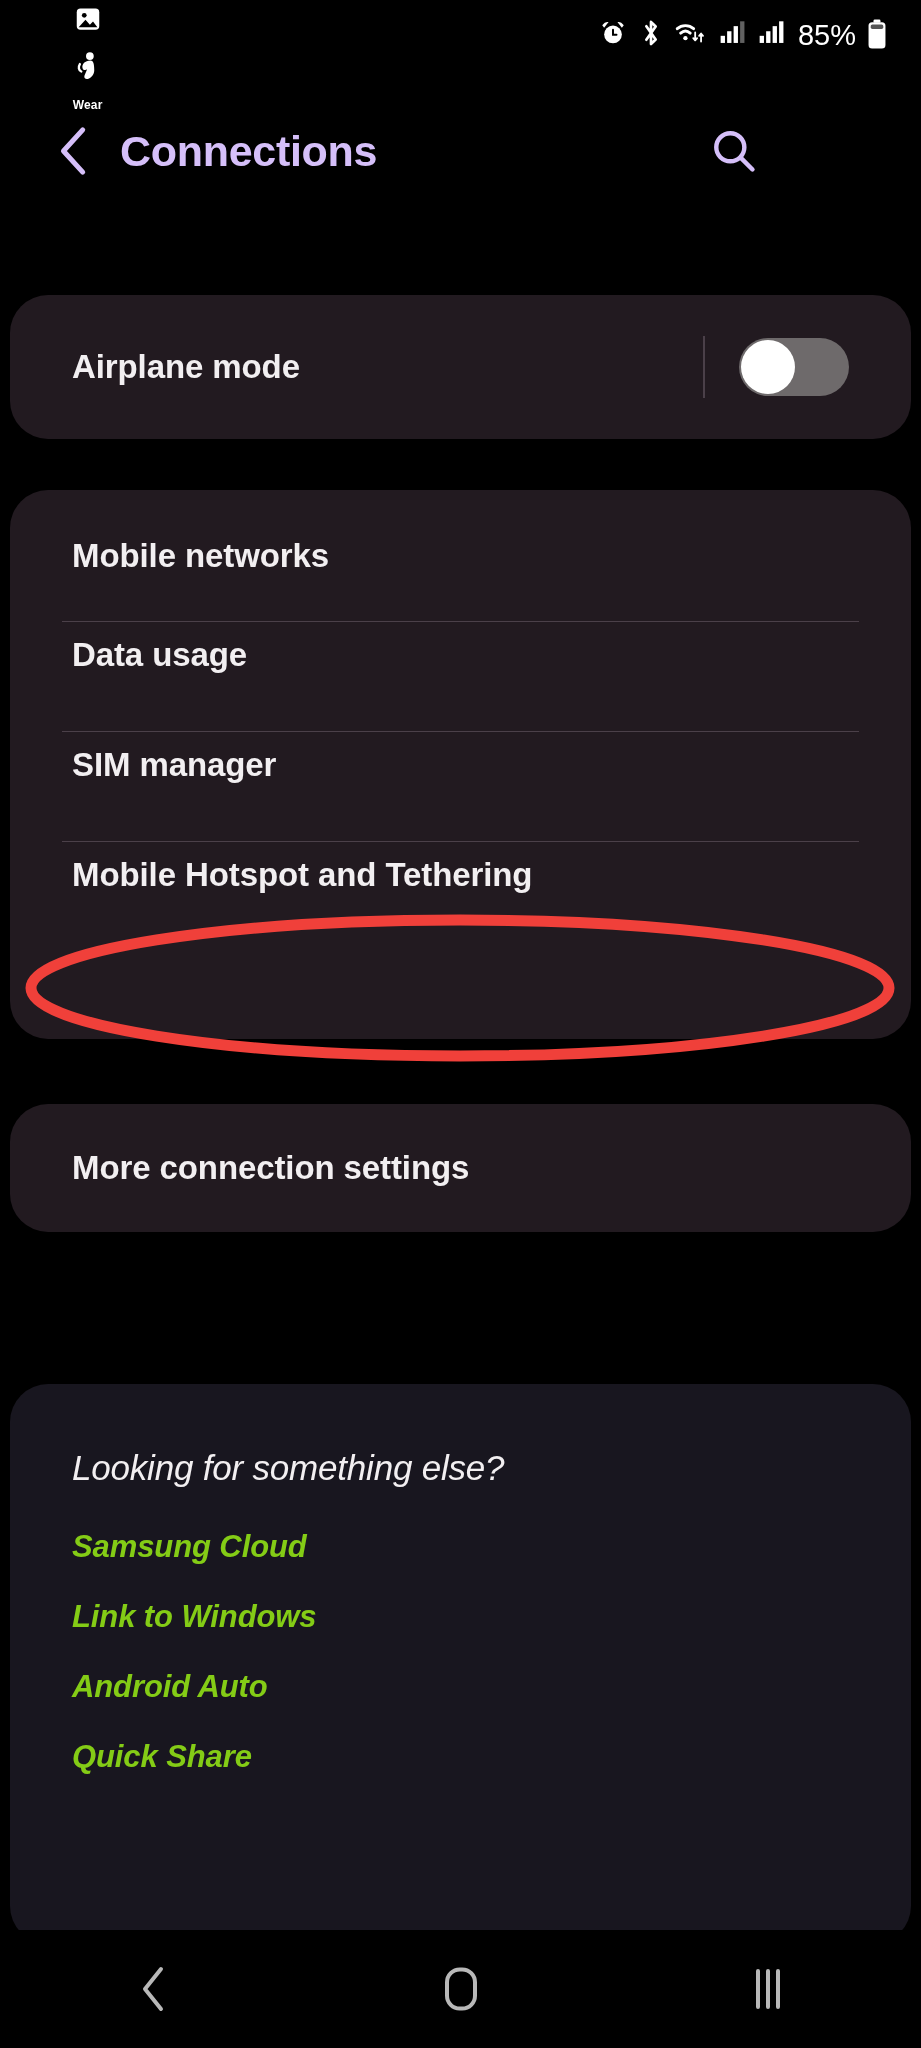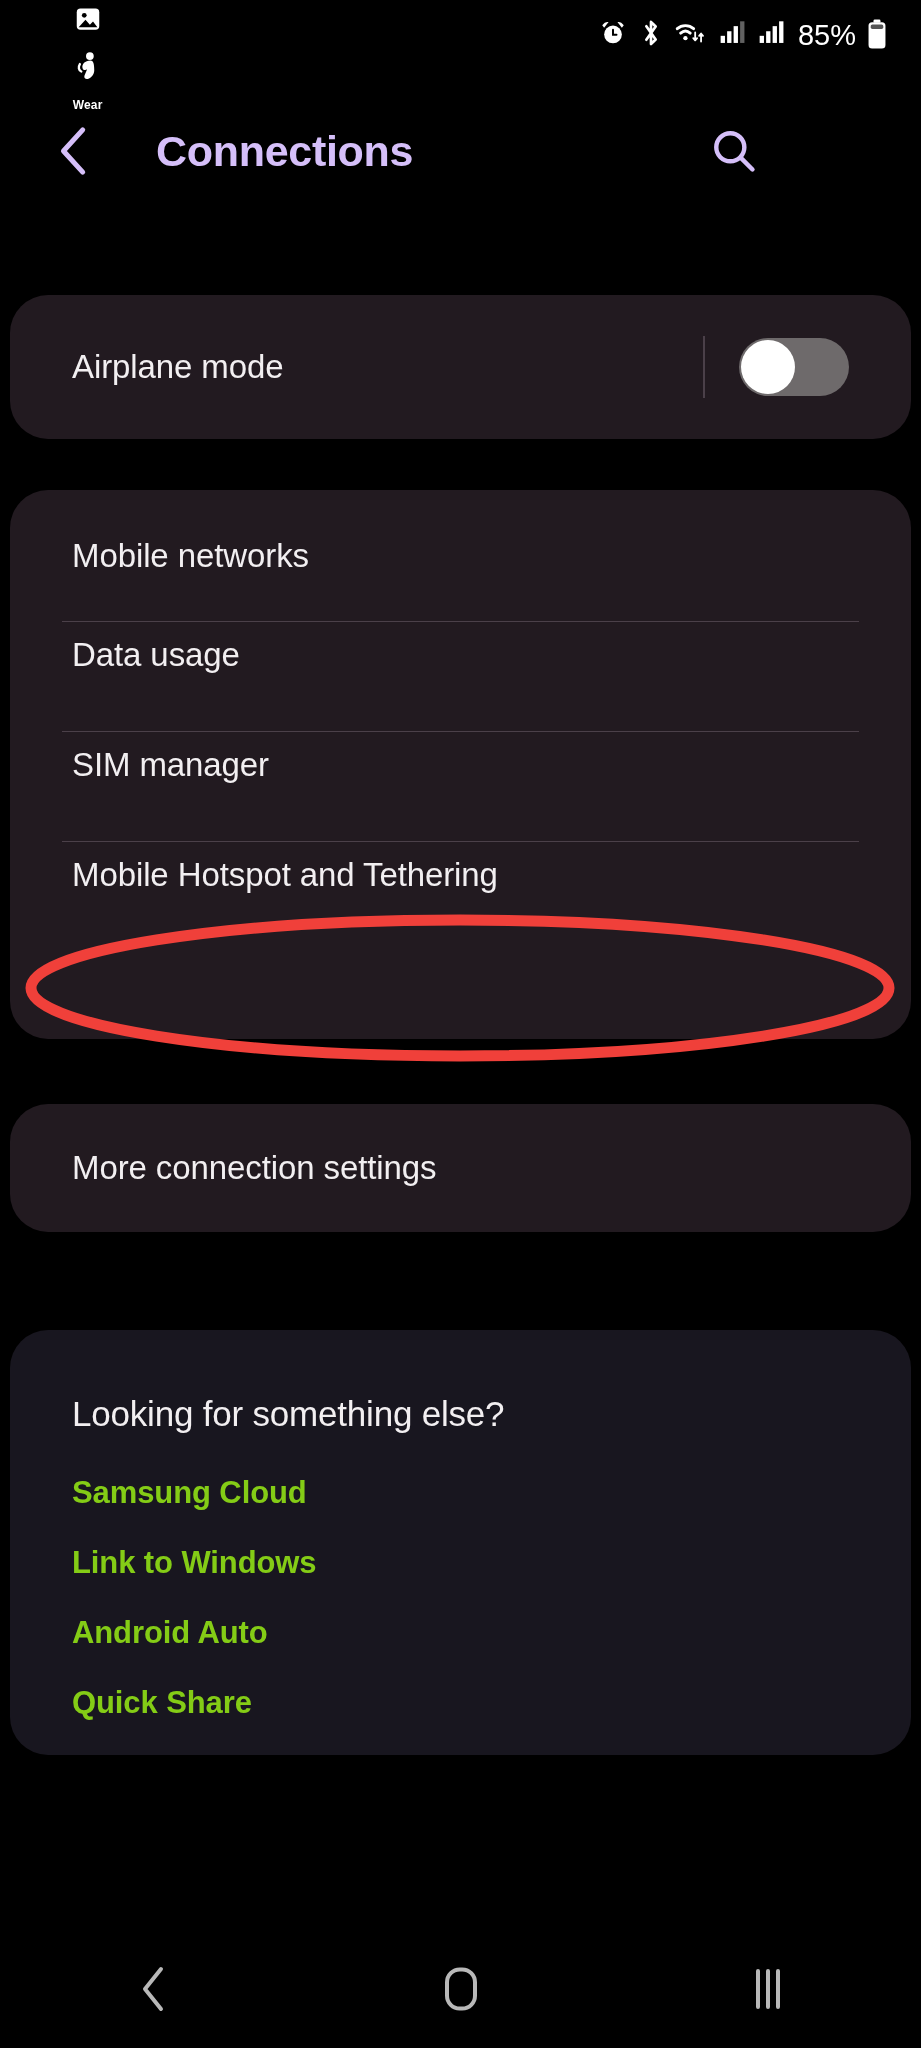--- a/index.html
+++ b/index.html
@@ -30,21 +30,20 @@
   .sb-wear{ font-size:12px; font-weight:700; letter-spacing:.2px; }
   .sb-batt-text{ font-size:29px; font-weight:400; letter-spacing:0; }
   .ic{ display:block; }
 
   
   .header{
     position:absolute; top:105px; left:0;
     width:803px; height:92px;
     display:flex; align-items:center;
     padding:0 38px 0 46px;
-    gap:36px;
   }
   .back-btn{
     width:58px; height:58px;
     display:flex; align-items:center; justify-content:center;
     cursor:pointer;
   }
   .page-title{
     font-size:43px;
     font-weight:700;
     color:#D5BFF9;
@@ -71,21 +70,21 @@
   .row{
     position:relative;
     height:144px;
     display:flex; align-items:center;
     padding:0 62px;
     cursor:pointer;
   }
   .row-label{
     font-size:33px;
     color:#F2EFF1;
-    font-weight:400;
+    font-weight:700;
     letter-spacing:-0.1px;
     white-space:nowrap;
   }
   .divider{
     position:absolute;
     left:52px; right:52px;
     height:1px;
     background:#4B4049;
   }
 
@@ -291,21 +290,21 @@
   <svg class="highlight-ellipse" viewBox="0 0 876 152">
     <ellipse cx="438" cy="76" rx="429" ry="68" fill="none" stroke="#F0403A" stroke-width="11"></ellipse>
   </svg>
 
   <div class="card" style="top:1104px; height:128px;">
     <div class="row" style="height:128px;">
       <span class="row-label">More connection settings</span>
     </div>
   </div>
 
-  <div class="card card--tinted" style="top:1330px; height:425px;">
+  <div class="card card--tinted" style="top:1384px; height:560px;font-style:italic;">
     <div style="height:104px; display:flex; align-items:flex-end;">
       <div class="lfs-title">Looking for something else?</div>
     </div>
 
     <div style="height:70px; display:flex; align-items:center; margin-top:24px;">
       <div class="lfs-link">Samsung Cloud</div>
     </div>
     <div style="height:70px; display:flex; align-items:center;">
       <div class="lfs-link">Link to Windows</div>
     </div>

